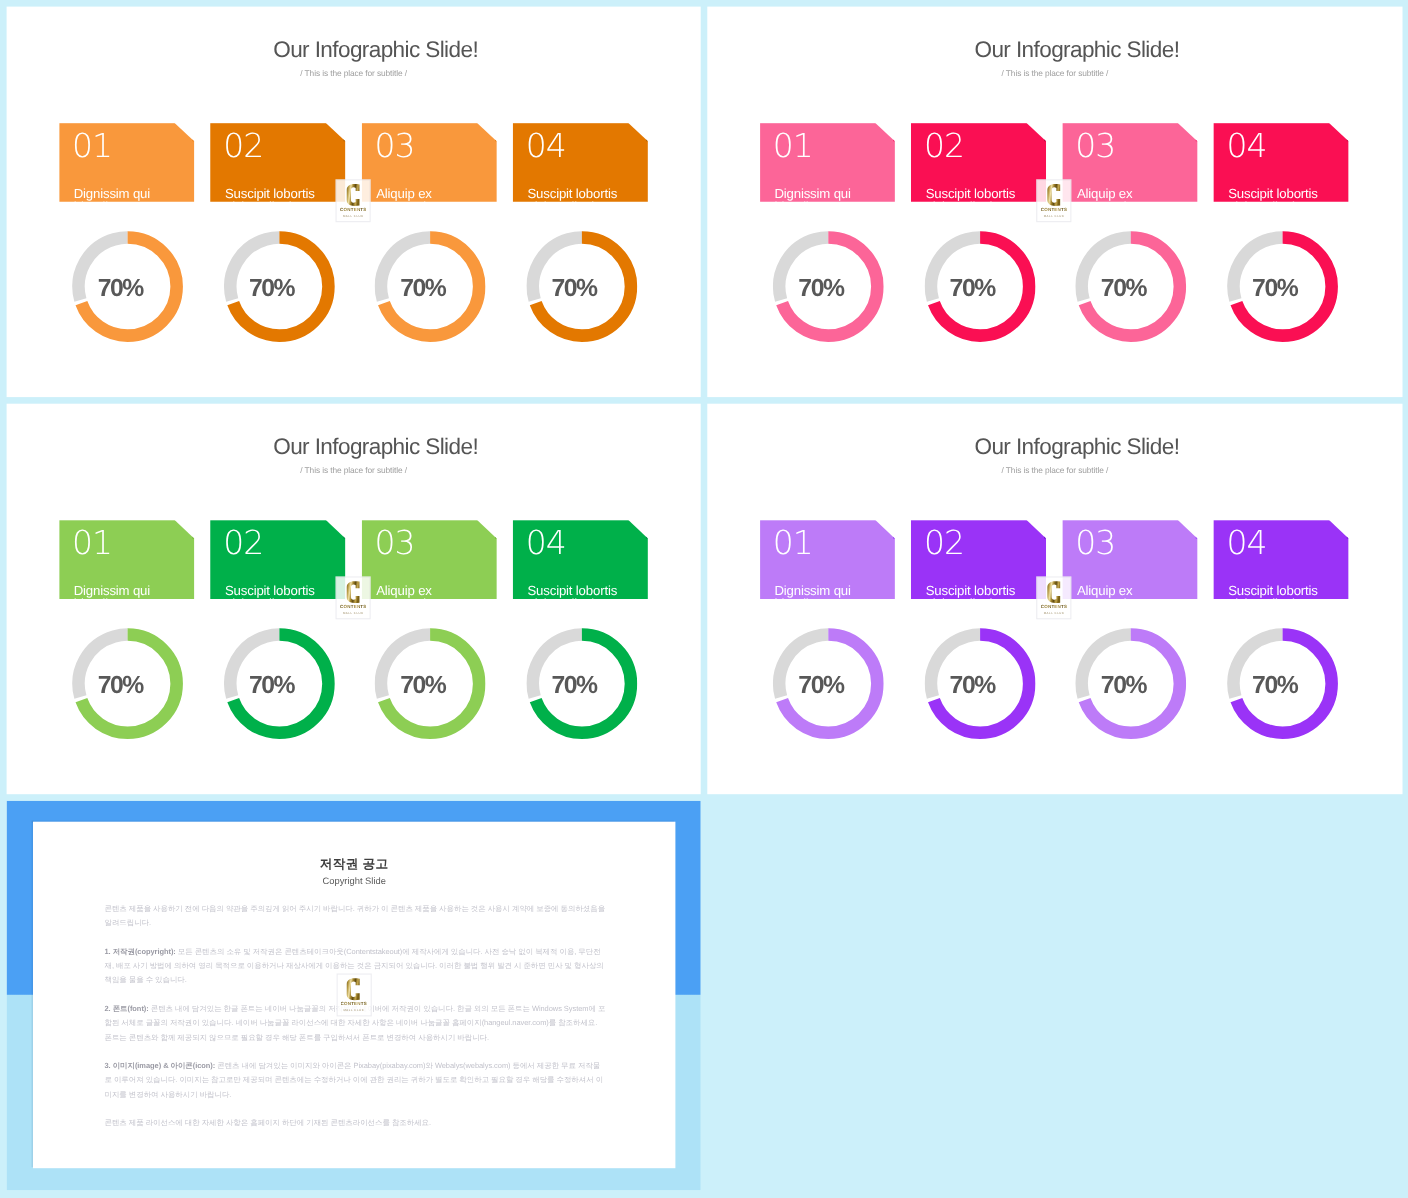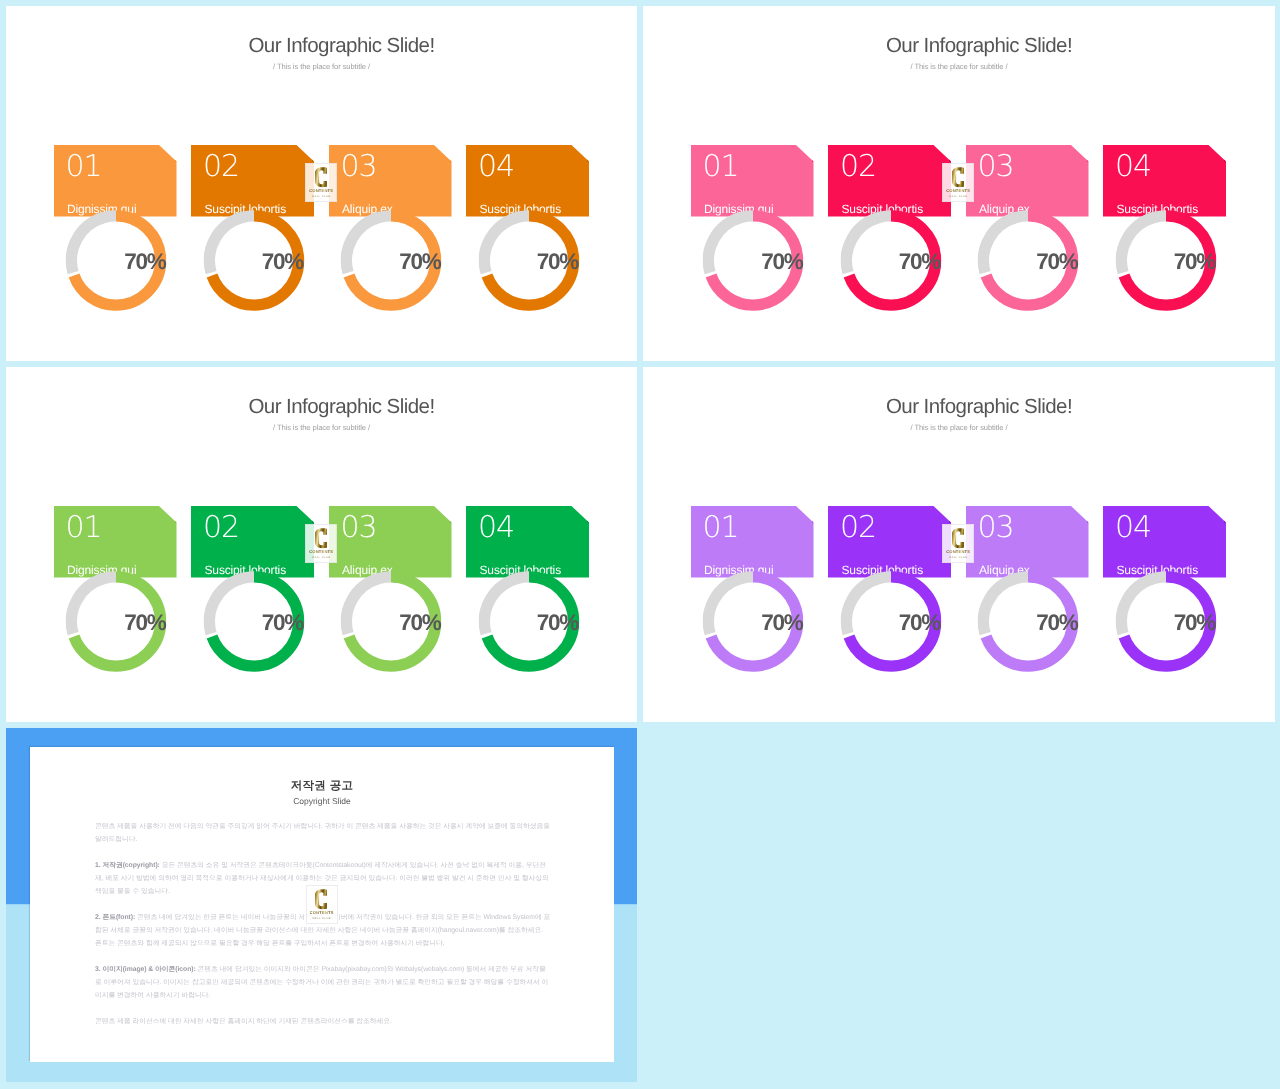--- a/index.html
+++ b/index.html
@@ -15,32 +15,32 @@
   #slide-4{left:643px;top:367px; width:632px;height:355px;}
   #slide-5{left:6px;  top:728px; width:631px;height:354px;background:transparent;}
 
   .s-title{position:absolute;left:0;right:0;text-align:center;line-height:1;
            color:#555555;font-size:20.5px;font-weight:400;letter-spacing:-.55px;padding-left:40px;}
   .s-sub{position:absolute;left:0;right:0;text-align:center;line-height:1;
          color:#a0a0a0;font-size:7.6px;font-weight:400;letter-spacing:-.1px;}
 
   .cards{position:absolute;left:47.5px;top:105.5px;width:535px;height:72px;}
   .card{position:absolute;top:0;width:139px;height:72px;
-        clip-path:polygon(0 0, 105px 0, 123px 17px, 123px 72px, 0 72px);margin-top:33px;}
+        clip-path:polygon(0 0, 105px 0, 123px 17px, 123px 72px, 0 72px);}
   .card .fold{position:absolute;right:0;top:0;width:18px;height:17px;
               clip-path:polygon(0 0, 100% 100%, 0 100%);}
   .card .num{position:absolute;left:12px;top:11px;color:#fff;font-family:"DejaVu Sans",sans-serif;
              font-size:30px;font-weight:200;letter-spacing:-1px;line-height:22px;}
   .card .txt{position:absolute;left:13.5px;width:91px;top:58px;color:#fff;
              font-size:12px;line-height:12.6px;font-weight:400;letter-spacing:-.15px;}
 
   .donuts{position:absolute;left:48.5px;top:203.7px;width:535px;height:101px;}
   .donut{position:absolute;top:0;width:123px;height:101px;}
   .donut svg{position:absolute;left:50%;top:0;transform:translateX(-50%);}
-  .donut .pct{position:absolute;left:0;right:12px;top:41.5px;text-align:right;line-height:22px;
+  .donut .pct{position:absolute;left:0;right:12px;top:41.5px;text-align:center;line-height:22px;
               color:#585858;font-size:22.5px;font-weight:bold;letter-spacing:-1.3px;
               text-indent:-1.3px;}
 
   .wm{position:absolute;width:32px;height:38.5px;background:rgba(255,255,255,.84);
       border:1px solid rgba(190,190,205,.28);display:flex;flex-direction:column;
       align-items:center;justify-content:flex-start;overflow:hidden;box-sizing:border-box;}
   .wm .c{margin-top:3px;width:12.3px;height:20.6px;}
   .wm .w1{font-size:4.1px;font-weight:bold;margin-top:.4px;letter-spacing:.2px;line-height:5.2px;
           background:linear-gradient(95deg,#5d4a10,#a58b3b 22%,#6a5616 45%,#c9ad5d 62%,#5f4c12 80%,#9c8434);
           -webkit-background-clip:text;background-clip:text;color:transparent;}

